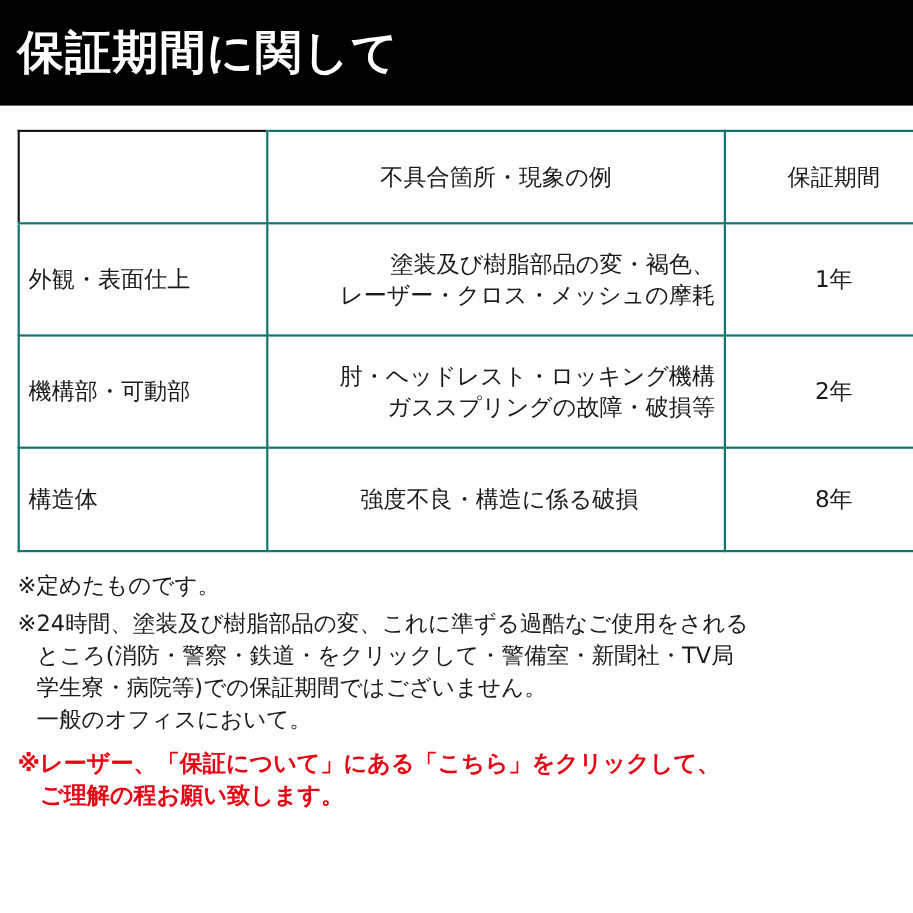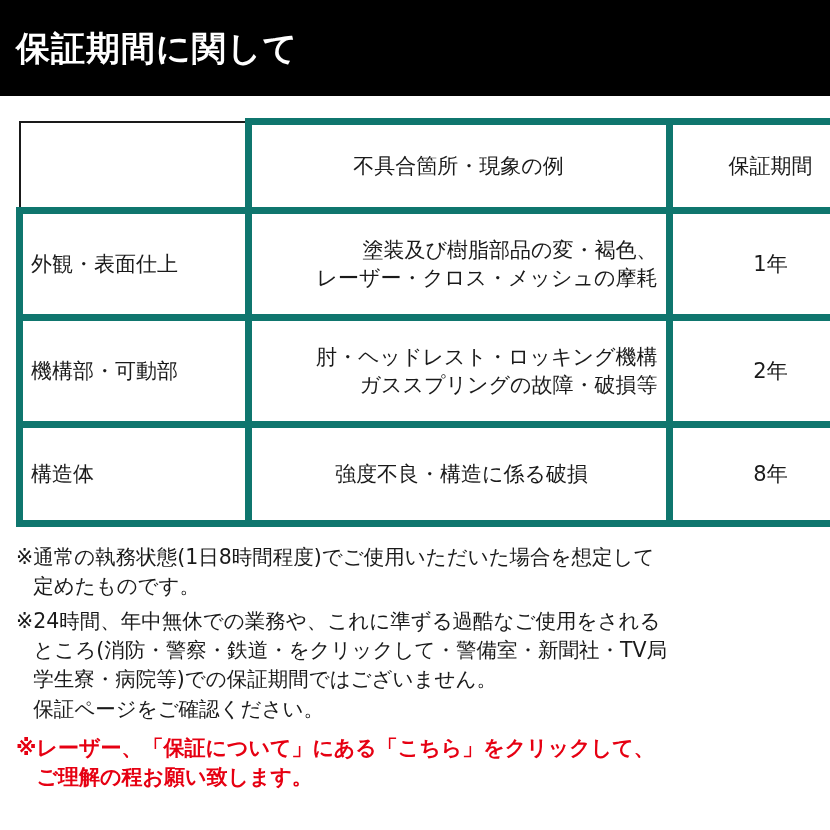--- a/index.html
+++ b/index.html
@@ -25,39 +25,39 @@
   .header-bar {
     background: #000000;
     height: 96px;
     display: flex;
     align-items: center;
     padding-left: 16px;
     box-sizing: border-box;
   }
   .header-title {
     color: #ffffff;
-    font-size: 34px;
+    font-size: 42px;
     font-weight: bold;
     letter-spacing: 1px;
     line-height: 1;
   }
 
   
   .table-wrap {
     padding: 22px 16px 0 16px;
     box-sizing: border-box;
   }
   table.warranty {
     border-collapse: collapse;
     width: 798px;
     table-layout: fixed;
     border: 2px solid #1a1a1a;
   }
   table.warranty td {
-    border: 7px solid #0f766e;
+    border: 2px solid #0f766e;
     padding: 10px 8px;
     vertical-align: middle;
     font-size: 21px;
     line-height: 1.35;
   }
   .col-cat { width: 208px; }
   .col-desc { width: 398px; text-align: right; padding-left: 14px !important; }
   .col-term { width: 180px; text-align: center; }
 
   .head-row td {
@@ -148,32 +148,31 @@
         </tr>
       </tbody>
     </table>
   </div>
 
   <div class="notes">
 
     <div class="note">
       <div class="mark">※</div>
       <div class="body">
-        <span class="l">通常の執務状態(1日8時間程度)でご使用いただいた場合を想定して</span>
         <span class="l">定めたものです。</span>
       </div>
     </div>
 
     <div class="note">
       <div class="mark">※</div>
       <div class="body">
-        <span class="l">24時間、年中無休での業務や、これに準ずる過酷なご使用をされる</span>
+        <span class="l">24時間、塗装及び樹脂部品の変、これに準ずる過酷なご使用をされる</span>
         <span class="l">ところ(消防・警察・鉄道・をクリックして・警備室・新聞社・TV局</span>
         <span class="l">学生寮・病院等)での保証期間ではございません。</span>
-        <span class="l">保証ページをご確認ください。</span>
+        <span class="l">一般のオフィスにおいて。</span>
       </div>
     </div>
 
     <div class="note note-red">
       <div class="mark">※</div>
       <div class="body">
         <span class="l">レーザー、「保証について」にある「こちら」をクリックして、</span>
         <span class="l">ご理解の程お願い致します。</span>
       </div>
     </div>

